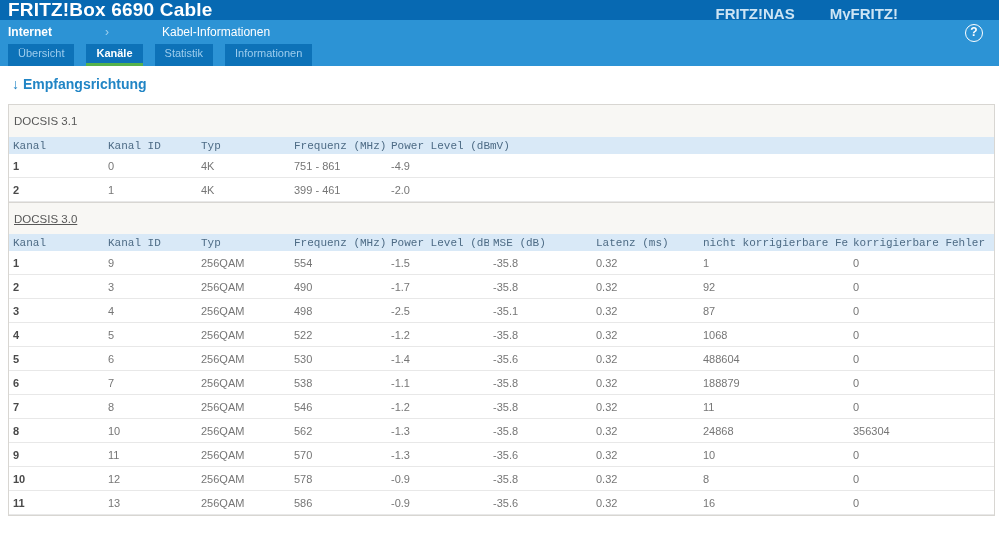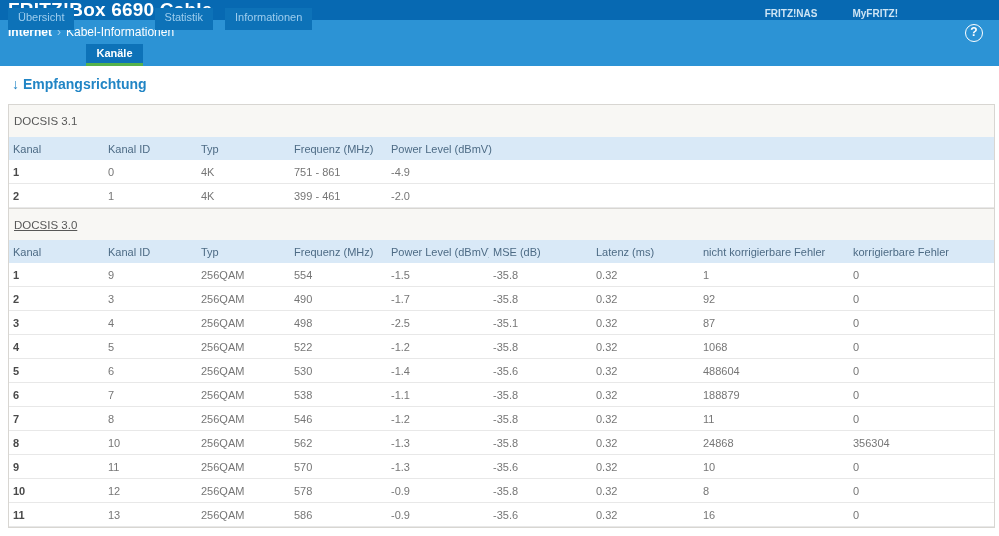--- a/index.html
+++ b/index.html
@@ -30,66 +30,65 @@
   }
   .app-title {
     color: #fff; font-size: 19px; font-weight: 700; padding-left: 8px;
     letter-spacing: 0.2px;
   }
   .topnav {
     position: absolute; right: 101px; top: 0; height: 26px;
     display: flex; align-items: center; gap: 35px;
   }
   .topnav span {
-    color: #cde4f4; font-size: 10px; font-weight: 600; cursor: pointer;
+    color: #cde4f4; font-size: 15px; font-weight: 600; cursor: pointer;
   }
 
   
   .subbar { position: relative; height: 46px; background: var(--c-subbar); }
-  .crumb-row { height: 24px; display: flex; align-items: center; padding-left: 8px; }
+  .crumb-row { height: 24px; display: flex; align-items: center; padding-left: 8px; gap: 48px; }
   .crumb-row .crumb-section { color: #fff; font-size: 12px; font-weight: 700; }
   .crumb-row .crumb-sep { color: #9fd0ee; font-size: 12px; margin: 0 5px; }
   .crumb-row .crumb-page { color: #fff; font-size: 12px; }
   .help-btn {
     position: absolute; right: 16px; top: 4px; width: 18px; height: 18px;
     border: 1.5px solid #fff; border-radius: 50%;
     color: #fff; font-size: 12px; font-weight: 700; text-align: center;
     line-height: 15px; cursor: pointer;
   }
   .tabs-row { position: absolute; left: 8px; bottom: 0; display: flex; gap: 12px; }
   .tab {
     height: 22px; background: var(--c-tab); color: var(--c-tab_text);
     font-size: 11px; line-height: 19px; padding: 0 10px; cursor: pointer;
     border-bottom: 3px solid transparent; text-align: center;
   }
   .tab.active {
     color: var(--c-tab_active_text); font-weight: 700;
     border-bottom: 3px solid var(--c-green);
-    margin-top: 36px;
   }
 
   
   .main { padding: 8px 4px 0 8px; background: #fff; }
   .section-heading {
     color: var(--c-heading); font-size: 14px; font-weight: 600;
     margin: 2px 0 12px 4px;
   }
   .section-heading .arrow { font-weight: 400; margin-right: 4px; }
 
   .table-container { border: 1px solid var(--c-border); background: #fff; }
   .section-title {
     height: 32px; background: var(--c-section_bg); color: var(--c-section_text);
     font-size: 11.5px; display: flex; align-items: center; padding-left: 5px;
   }
   .section-title + .section-title, .tbl + .tbl .section-title { border-top: 1px solid var(--c-border); text-decoration: underline; }
 
   .tr { display: grid; }
   .g5 { grid-template-columns: 95px 93px 93px 97px 1fr; }
   .g9 { grid-template-columns: 95px 93px 93px 97px 102px 103px 107px 150px 1fr; }
-  .thead { height: 23px; background: var(--c-thead_bg); }
+  .thead { height: 17px; background: var(--c-thead_bg); font-family: Liberation Mono, monospace; }
   .thead .th {
     color: var(--c-thead_text); font-size: 11px;
     display: flex; align-items: center; padding-left: 4px;
     white-space: nowrap; overflow: hidden;
   }
   .tbody .tr { height: 24px; border-bottom: 1px solid var(--c-row_border); }
   .tbody .tr:last-child { border-bottom: 1px solid var(--c-row_border); }
   .td {
     color: var(--c-cell_text); font-size: 11px;
     display: flex; align-items: center; padding-left: 4px;

